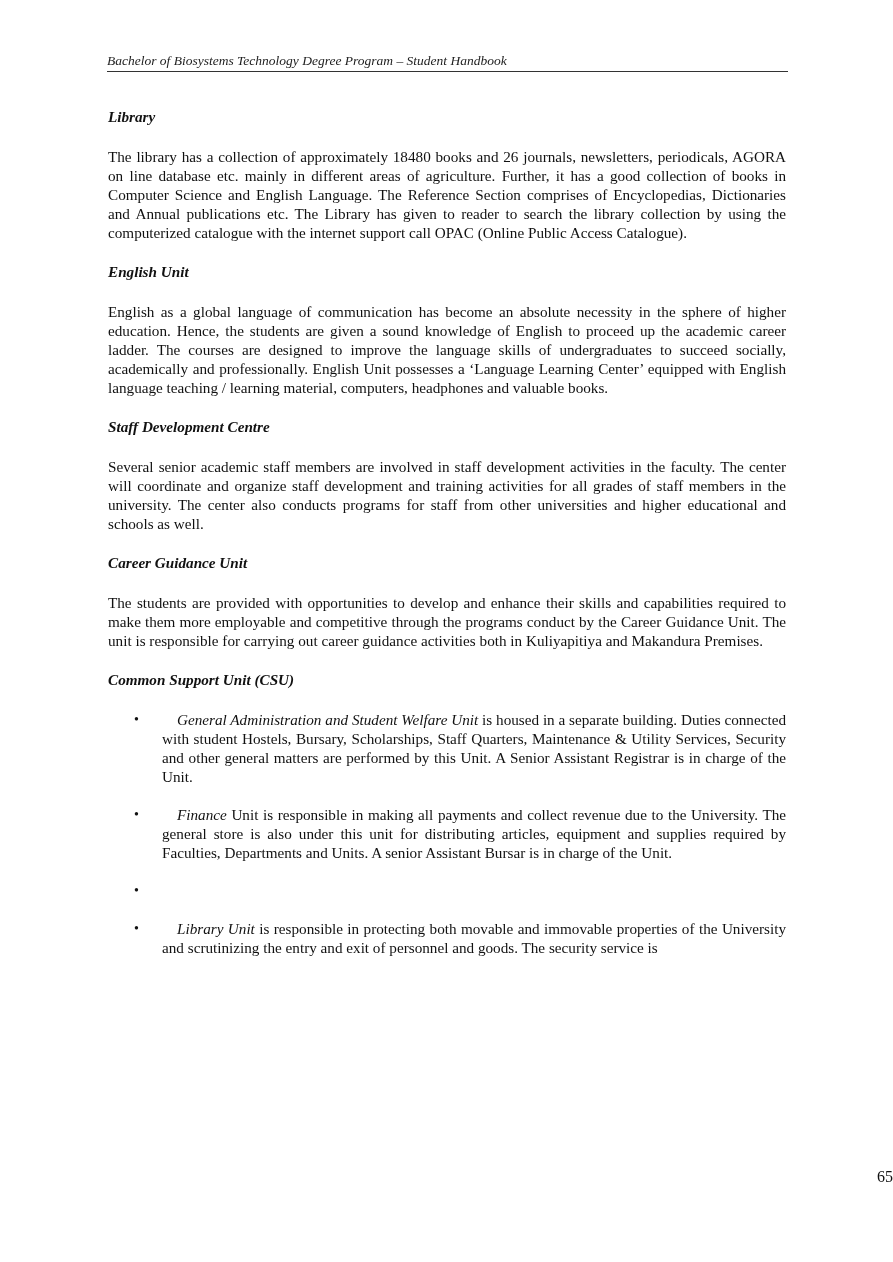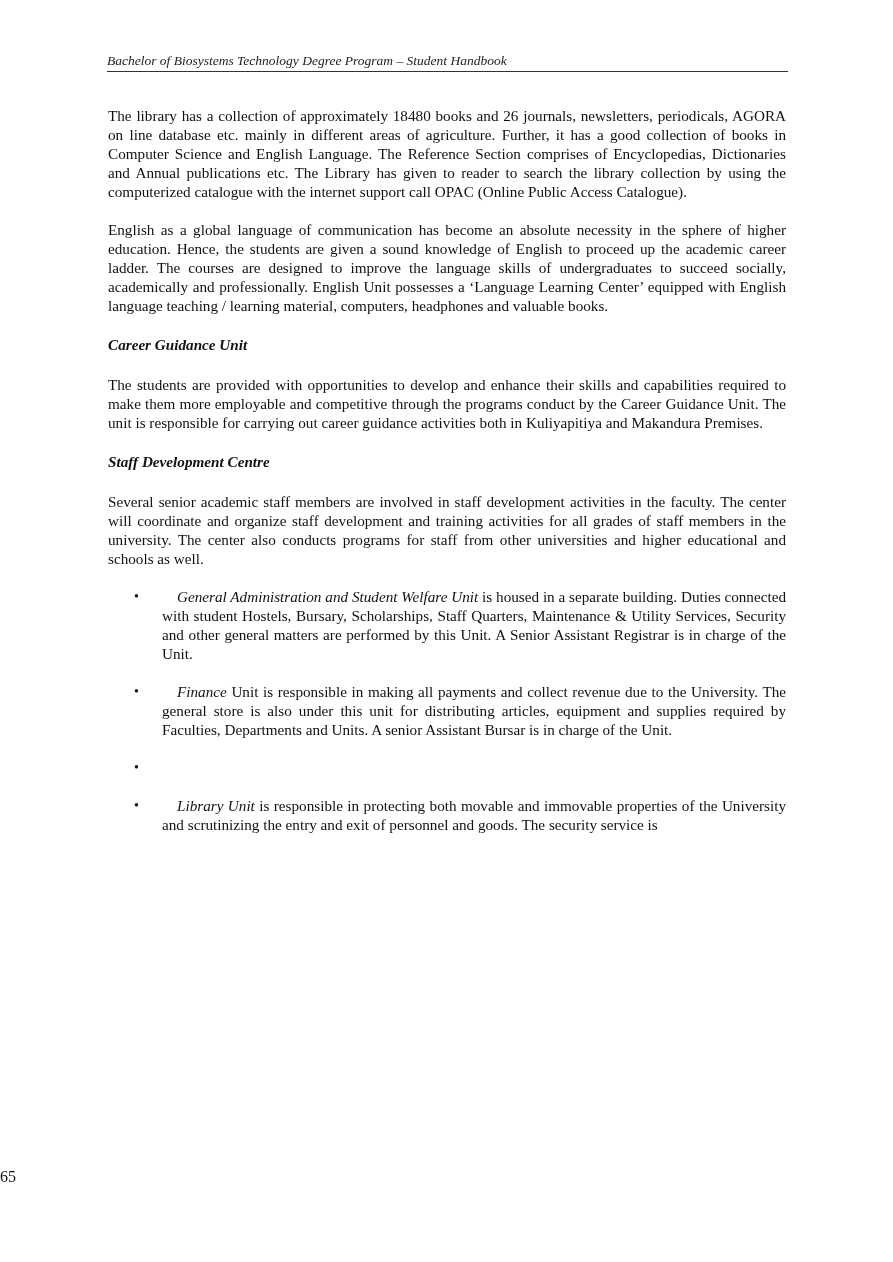--- a/index.html
+++ b/index.html
@@ -69,51 +69,54 @@
       left: 26px;
       top: 0;
       font-size: 14px;
     }
     .it { font-style: italic; margin-left: 15px; }
     .page-number {
       position: absolute;
       left: 0;
       width: 893px;
       top: 1168px;
-      text-align: left;
+      text-align: right;
       font-size: 16px;
     }
   </style>
 </head>
 <body>
 
 <div class="running-header">Bachelor of Biosystems Technology Degree Program – Student Handbook</div>
 <div class="header-rule"></div>
 
 <div class="content">
 
   <section>
+    <h2 class="section-heading">Library</h2>
     <p class="section-body">The library has a collection of approximately 18480 books and 26 journals, newsletters, periodicals, AGORA on line database etc. mainly in different areas of agriculture. Further, it has a good collection of books in Computer Science and English Language. The Reference Section comprises of Encyclopedias, Dictionaries and Annual publications etc. The Library has given to reader to search the library collection by using the computerized catalogue with the internet support call OPAC (Online Public Access Catalogue).</p>
   </section>
 
   <section>
+    <h2 class="section-heading">English Unit</h2>
     <p class="section-body">English as a global language of communication has become an absolute necessity in the sphere of higher education. Hence, the students are given a sound knowledge of English to proceed up the academic career ladder.  The courses are designed to improve the language skills of undergraduates to succeed socially, academically and professionally.  English Unit possesses a ‘Language Learning Center’ equipped with English language teaching / learning material, computers, headphones and valuable books.</p>
+  </section>
+
+  <section>
+    <h2 class="section-heading">Staff Development Centre</h2>
+    <p class="section-body">Several senior academic staff members are involved in staff development activities in the faculty. The center will coordinate and organize staff development and training activities for all grades of staff members in the university. The center also conducts programs for staff from other universities and higher educational and schools as well.</p>
   </section>
 
   <section>
     <h2 class="section-heading">Career Guidance Unit</h2>
     <p class="section-body">The students are provided with opportunities to develop and enhance their skills and capabilities required to make them more employable and competitive through the programs conduct by the Career Guidance Unit. The unit is responsible for carrying out career guidance activities both in Kuliyapitiya and Makandura Premises.</p>
   </section>
 
   <section>
-    <h2 class="section-heading">Staff Development Centre</h2>
-    <p class="section-body">Several senior academic staff members are involved in staff development activities in the faculty. The center will coordinate and organize staff development and training activities for all grades of staff members in the university. The center also conducts programs for staff from other universities and higher educational and schools as well.</p>
-  </section>
-
-  <section>
+    <h2 class="section-heading">Common Support Unit (CSU)</h2>
 
     <ul class="csu-list">
       <li>
         <span class="bullet">•</span><span class="it">General Administration and Student Welfare Unit</span><span> is housed in a separate building. Duties connected with student Hostels, Bursary, Scholarships, Staff Quarters, Maintenance &amp; Utility Services, Security and other general matters are performed by this Unit. A Senior Assistant Registrar is in charge of the Unit.</span>
       </li>
       <li>
         <span class="bullet">•</span><span class="it">Finance</span><span> Unit is responsible in making all payments and collect revenue due to the University. The general store is also under this unit for distributing articles, equipment and supplies required by Faculties, Departments and Units. A senior Assistant Bursar is in charge of the Unit.</span>
       </li>
       <li>
         <span class="bullet">•</span><span class="it"></span>

